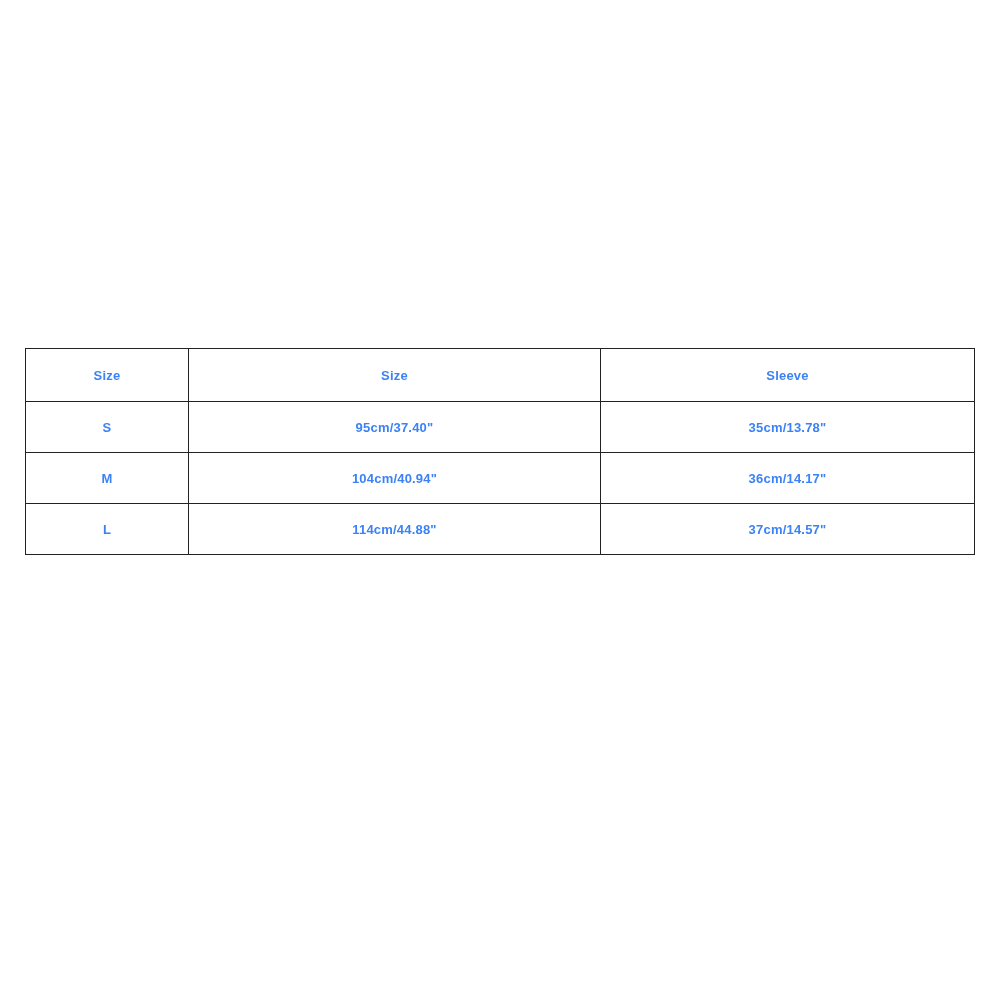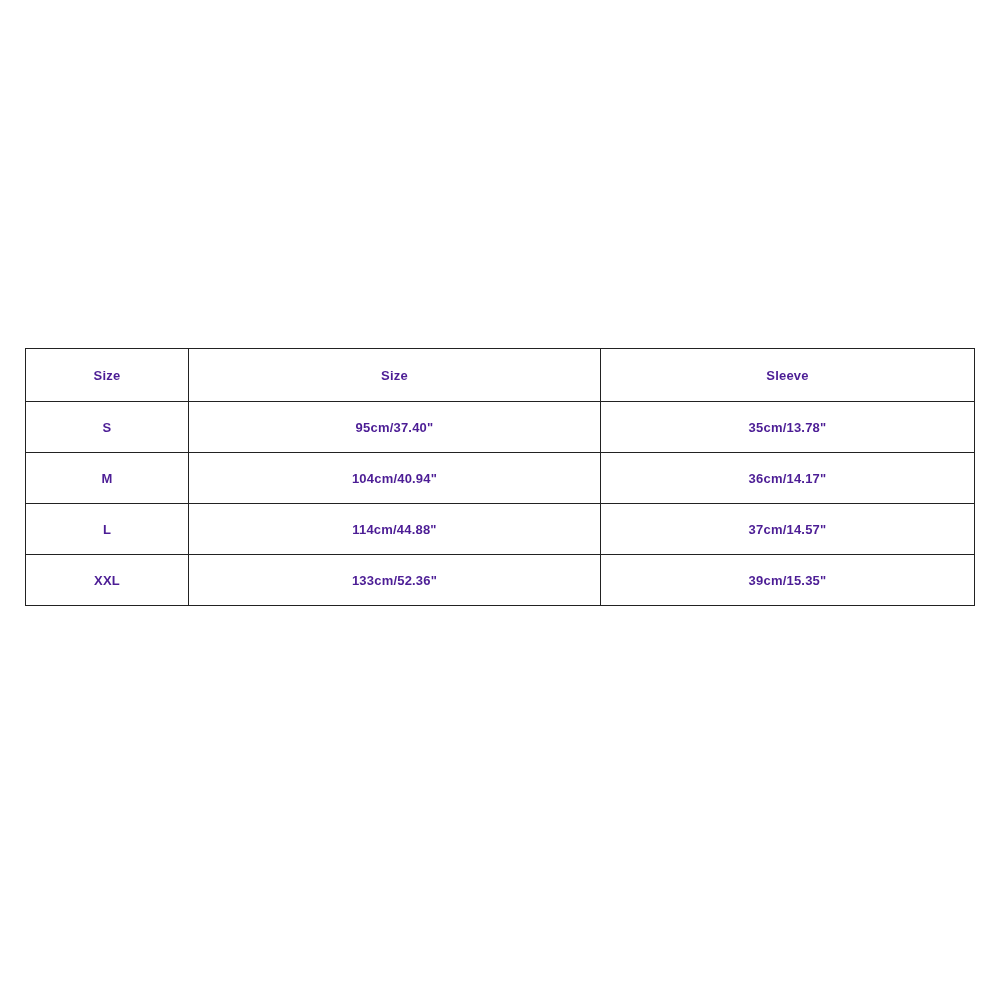--- a/index.html
+++ b/index.html
@@ -25,21 +25,21 @@
     width: 100%;
     border-collapse: collapse;
     table-layout: fixed;
   }
   table.size-chart th,
   table.size-chart td {
     border: 1px solid #222222;
     text-align: center;
     font-size: 13px;
     font-weight: bold;
-    color: #4c1d95;
+    color: #3b82f6;
     padding: 0;
     height: 50px;
     vertical-align: middle;
     letter-spacing: 0.2px;
   }
   table.size-chart col.c-size { width: 163px; }
   table.size-chart col.c-bust { width: 412px; }
   table.size-chart col.c-sleeve { width: 374px; }
 
   table.size-chart thead th {
@@ -73,20 +73,15 @@
       <tr>
         <td>M</td>
         <td>104cm/40.94"</td>
         <td>36cm/14.17"</td>
       </tr>
       <tr>
         <td>L</td>
         <td>114cm/44.88"</td>
         <td>37cm/14.57"</td>
       </tr>
-      <tr>
-        <td>XXL</td>
-        <td>133cm/52.36"</td>
-        <td>39cm/15.35"</td>
-      </tr>
     </tbody>
   </table>
 </div>
 
 </body></html>

